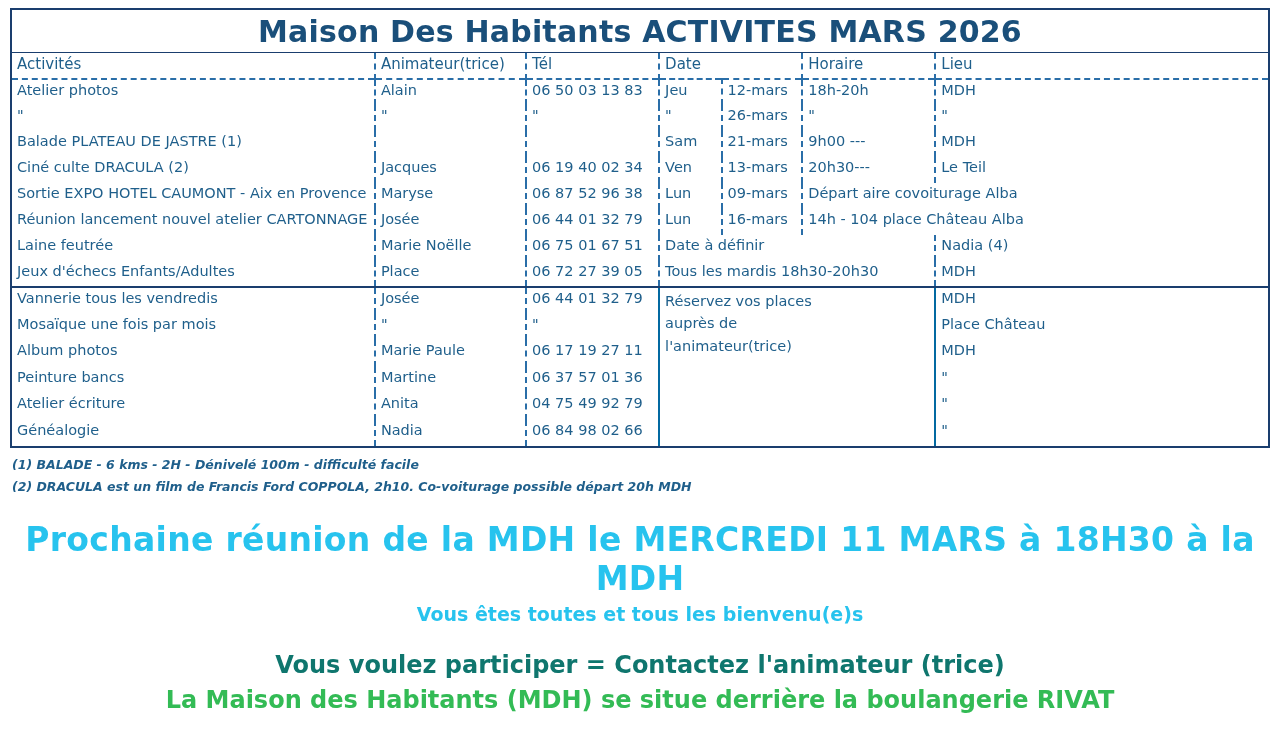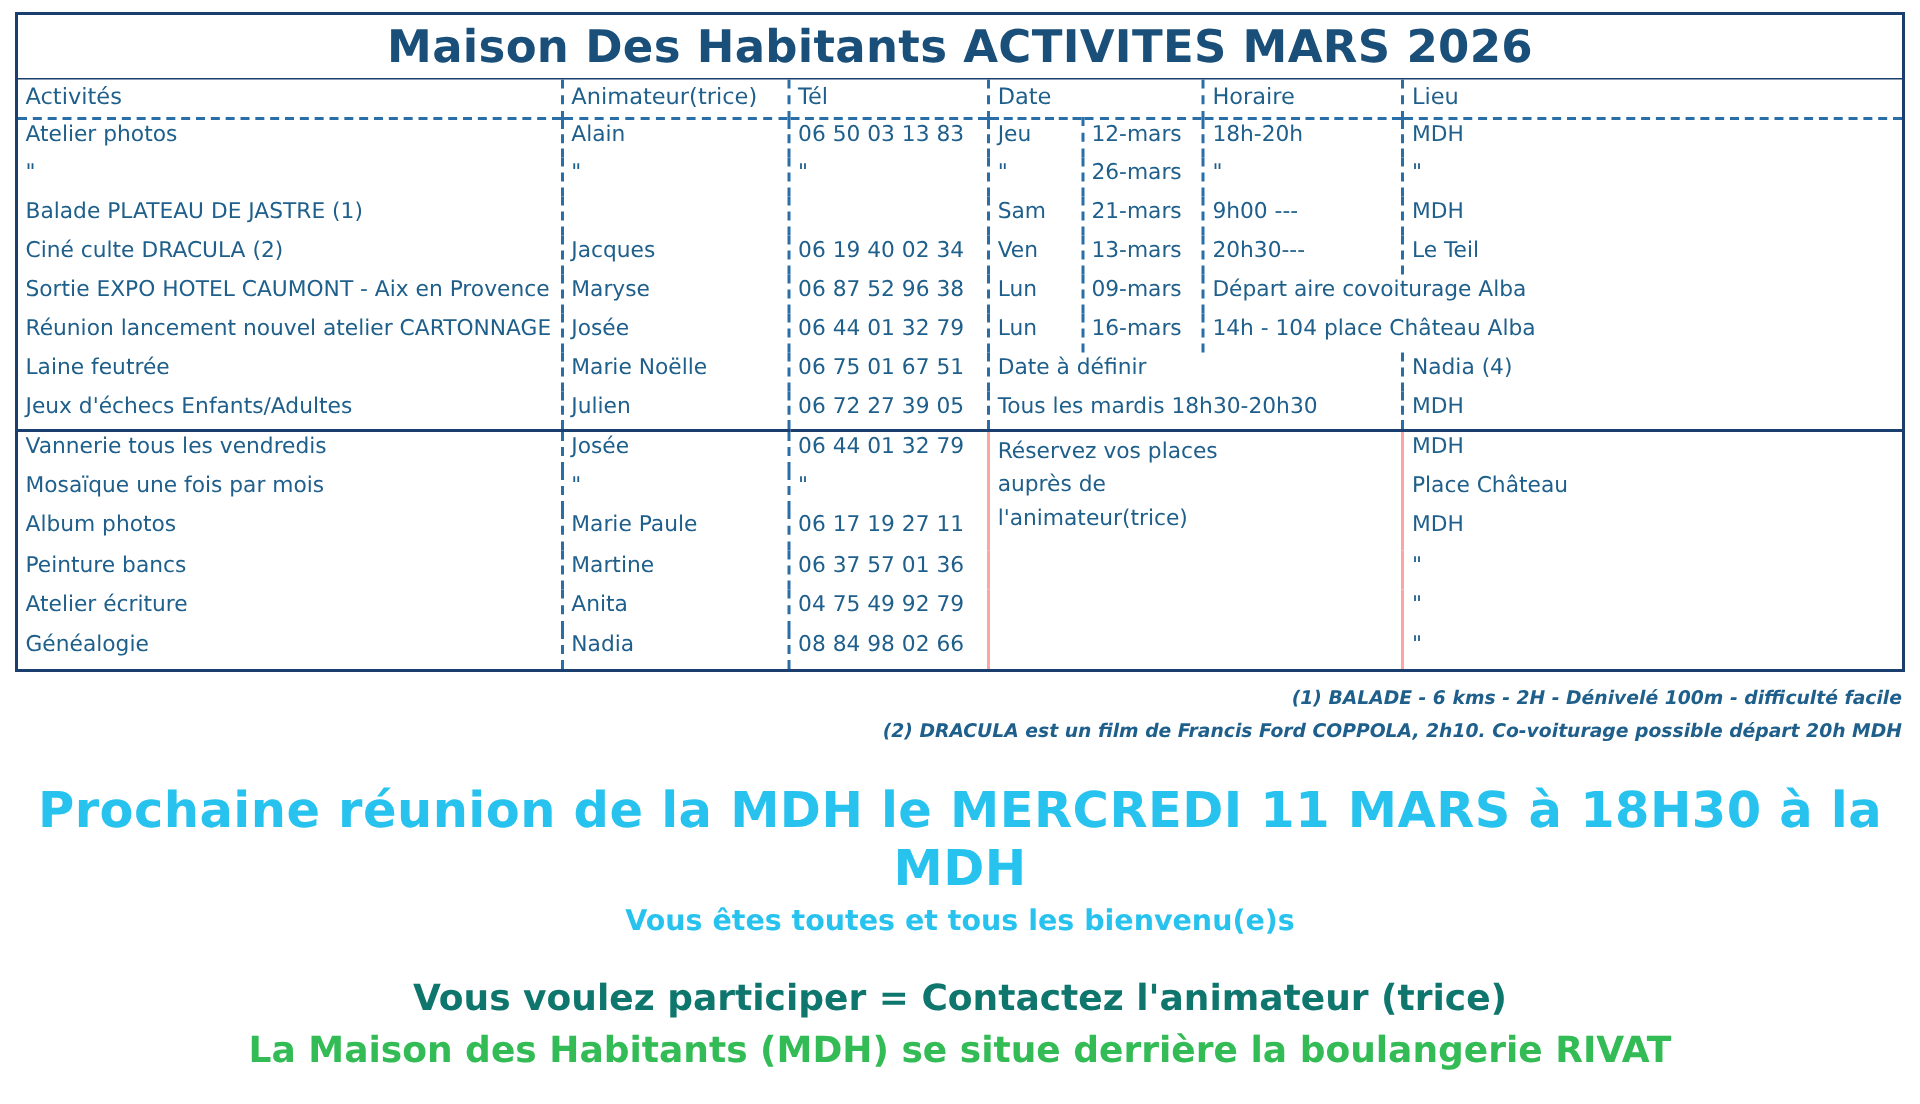--- a/index.html
+++ b/index.html
@@ -52,21 +52,21 @@
   table.main td, table.main th {
     padding: 2px 5px;
     vertical-align: top;
     text-align: left;
     font-weight: normal;
     white-space: nowrap;
     overflow: hidden;
   }
   
   .vdash { border-left: 2px dashed #2a6ea8; }
-  .vsolid { border-left: 2px solid #fca5a5; }
+  .vsolid { border-left: 2px solid #0369a1; }
 
   thead th { height: 26px; font-size: 15px; }
   thead tr { border-bottom: 2px dashed #2a6ea8; }
 
   tbody.block1 tr { height: 26px; }
   tbody.block2 tr { height: 26.5px; }
 
   .sep-solid td { border-top: 2px solid #1a3e6e; }
 
   .ctr { text-align: center; }
@@ -81,21 +81,20 @@
   }
 
   
   .notes {
     margin: 6px 12px 0 12px;
     font-size: 12.5px;
     font-style: italic;
     font-weight: bold;
     color: #1f5f8b;
     line-height: 1.75;
-    text-align: right;
   }
 
   
   .msgs { margin-top: 22px; text-align: center; }
   .msg-cyan1 {
     color: #27c3ee;
     font-size: 33px;
     font-weight: bold;
     letter-spacing: 0.3px;
   }
@@ -204,21 +203,21 @@
         </tr>
         <tr>
           <td>Laine feutrée</td>
           <td class="vdash">Marie Noëlle</td>
           <td class="vdash">06 75 01 67 51</td>
           <td class="vdash" colspan="3">Date à définir</td>
           <td class="vdash">Nadia (4)</td>
         </tr>
         <tr>
           <td>Jeux d'échecs Enfants/Adultes</td>
-          <td class="vdash">Julien</td>
+          <td class="vdash">Place</td>
           <td class="vdash">06 72 27 39 05</td>
           <td class="vdash" colspan="3">Tous les mardis 18h30-20h30</td>
           <td class="vdash">MDH</td>
         </tr>
       </tbody>
 
       <tbody class="block2">
         <tr class="sep-solid">
           <td>Vannerie tous les vendredis</td>
           <td class="vdash">Josée</td>
@@ -250,21 +249,21 @@
         </tr>
         <tr>
           <td>Atelier écriture</td>
           <td class="vdash">Anita</td>
           <td class="vdash">04 75 49 92 79</td>
           <td class="vsolid ctr">"</td>
         </tr>
         <tr>
           <td>Généalogie</td>
           <td class="vdash">Nadia</td>
-          <td class="vdash">08 84 98 02 66</td>
+          <td class="vdash">06 84 98 02 66</td>
           <td class="vsolid ctr">"</td>
         </tr>
       </tbody>
     </table>
   </div>
 
   <div class="notes">
     <div>(1) BALADE -  6 kms - 2H - Dénivelé 100m - difficulté facile</div>
     <div>(2) DRACULA est un film de Francis Ford COPPOLA, 2h10. Co-voiturage possible départ 20h MDH</div>
   </div>

